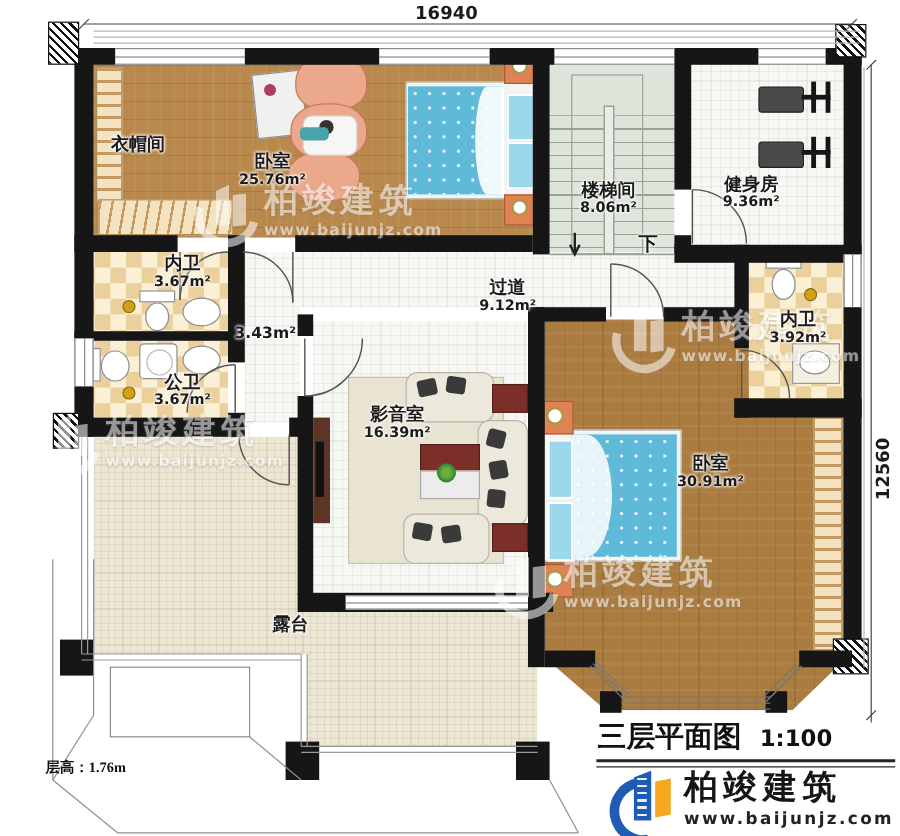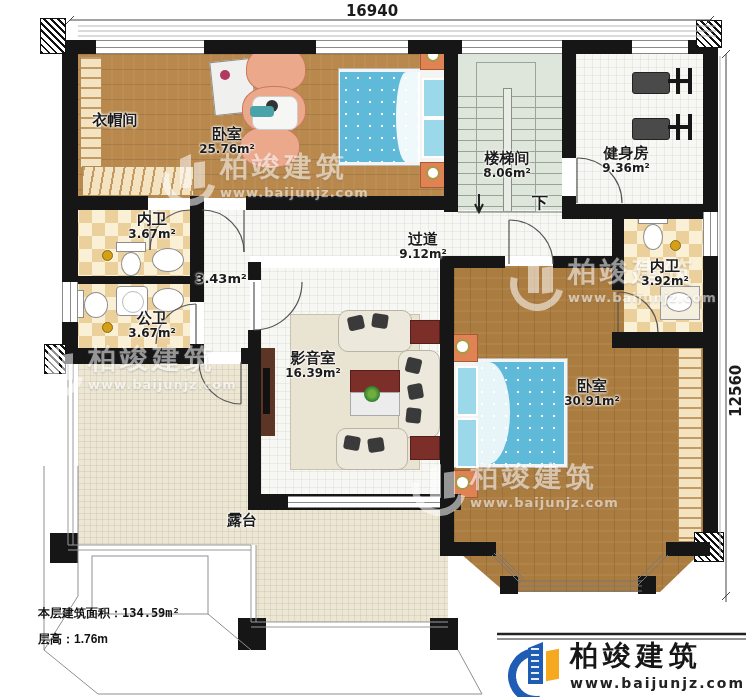--- a/index.html
+++ b/index.html
@@ -317,21 +317,21 @@
     <div class="nm">公卫</div>
     <div class="ar">3.67m²</div>
   </div>
   <div class="lbl" style="left:423px;top:231px;">
     <div class="nm">过道</div>
     <div class="ar">9.12m²</div>
   </div>
   <div class="lbl" style="left:221px;top:272px;">
     <div class="ar" style="font-size:13px;">3.43m²</div>
   </div>
-  <div class="lbl" style="left:313px;top:337px;margin-top:13px;">
+  <div class="lbl" style="left:331px;top:337px;">
     <div class="nm">影音室</div>
     <div class="ar">16.39m²</div>
   </div>
   <div class="lbl" style="left:665px;top:258px;">
     <div class="nm">内卫</div>
     <div class="ar">3.92m²</div>
   </div>
   <div class="lbl" style="left:592px;top:378px;">
     <div class="nm">卧室</div>
     <div class="ar">30.91m²</div>
@@ -381,25 +381,26 @@
         <div class="ring"></div>
         <div class="b1"></div>
         <div class="b2"></div>
       </div>
     <div>
         <div class="bt">柏竣建筑</div>
          <div class="bu">www.baijunjz.com</div>
       </div>
   </div>
 
-  <div class="note" style="left:38px;top:605px;">
-    <span>本层建筑面积：</span><span style="font-family:'DejaVu Sans Mono',monospace;">134.59m²</span>
-  </div>
   <div class="note" style="left:38px;top:631px;">
-    <span>层高：</span><span style="font-family:Liberation Sans, sans-serif;">1.76m</span>
+    <span>层高：</span><span style="font-family:Liberation Serif, serif;">1.76m</span>
+  </div>
+  <div class="ab" style="left:498px;top:598px;z-index:50;white-space:nowrap;">
+    <span style="font-size:24px;font-weight:bold;color:#111;">三层平面图</span>
+    <span style="font-size:19px;font-weight:bold;color:#111;margin-left:10px;">1:100</span>
   </div>
 
   <div class="ab" style="left:508px;top:642px;z-index:50;display:flex;align-items:flex-start;gap:8px;">
     <div style="position:relative;width:54px;height:54px;">
       <div style="position:absolute;left:0;top:6px;width:40px;height:40px;border:8px solid #1f5cb5;border-top-color:transparent;border-right-color:transparent;border-radius:50%;transform:rotate(35deg);"></div>
       <div style="position:absolute;left:20px;top:0;width:15px;height:42px;background:#1f5cb5;clip-path:polygon(0 14%,100% 0,100% 100%,0 100%);background-image:repeating-linear-gradient(180deg,rgba(255,255,255,.9) 0 2px,transparent 2px 6px);background-size:8px 100%;background-repeat:no-repeat;background-position:3px 6px;"></div>
       <div style="position:absolute;left:38px;top:8px;width:13px;height:30px;background:#f6a820;transform:skewY(-10deg);"></div>
     </div>
     <div>
       <div style="font-size:28px;font-weight:bold;color:#161616;letter-spacing:5px;line-height:1;">柏竣建筑</div>

